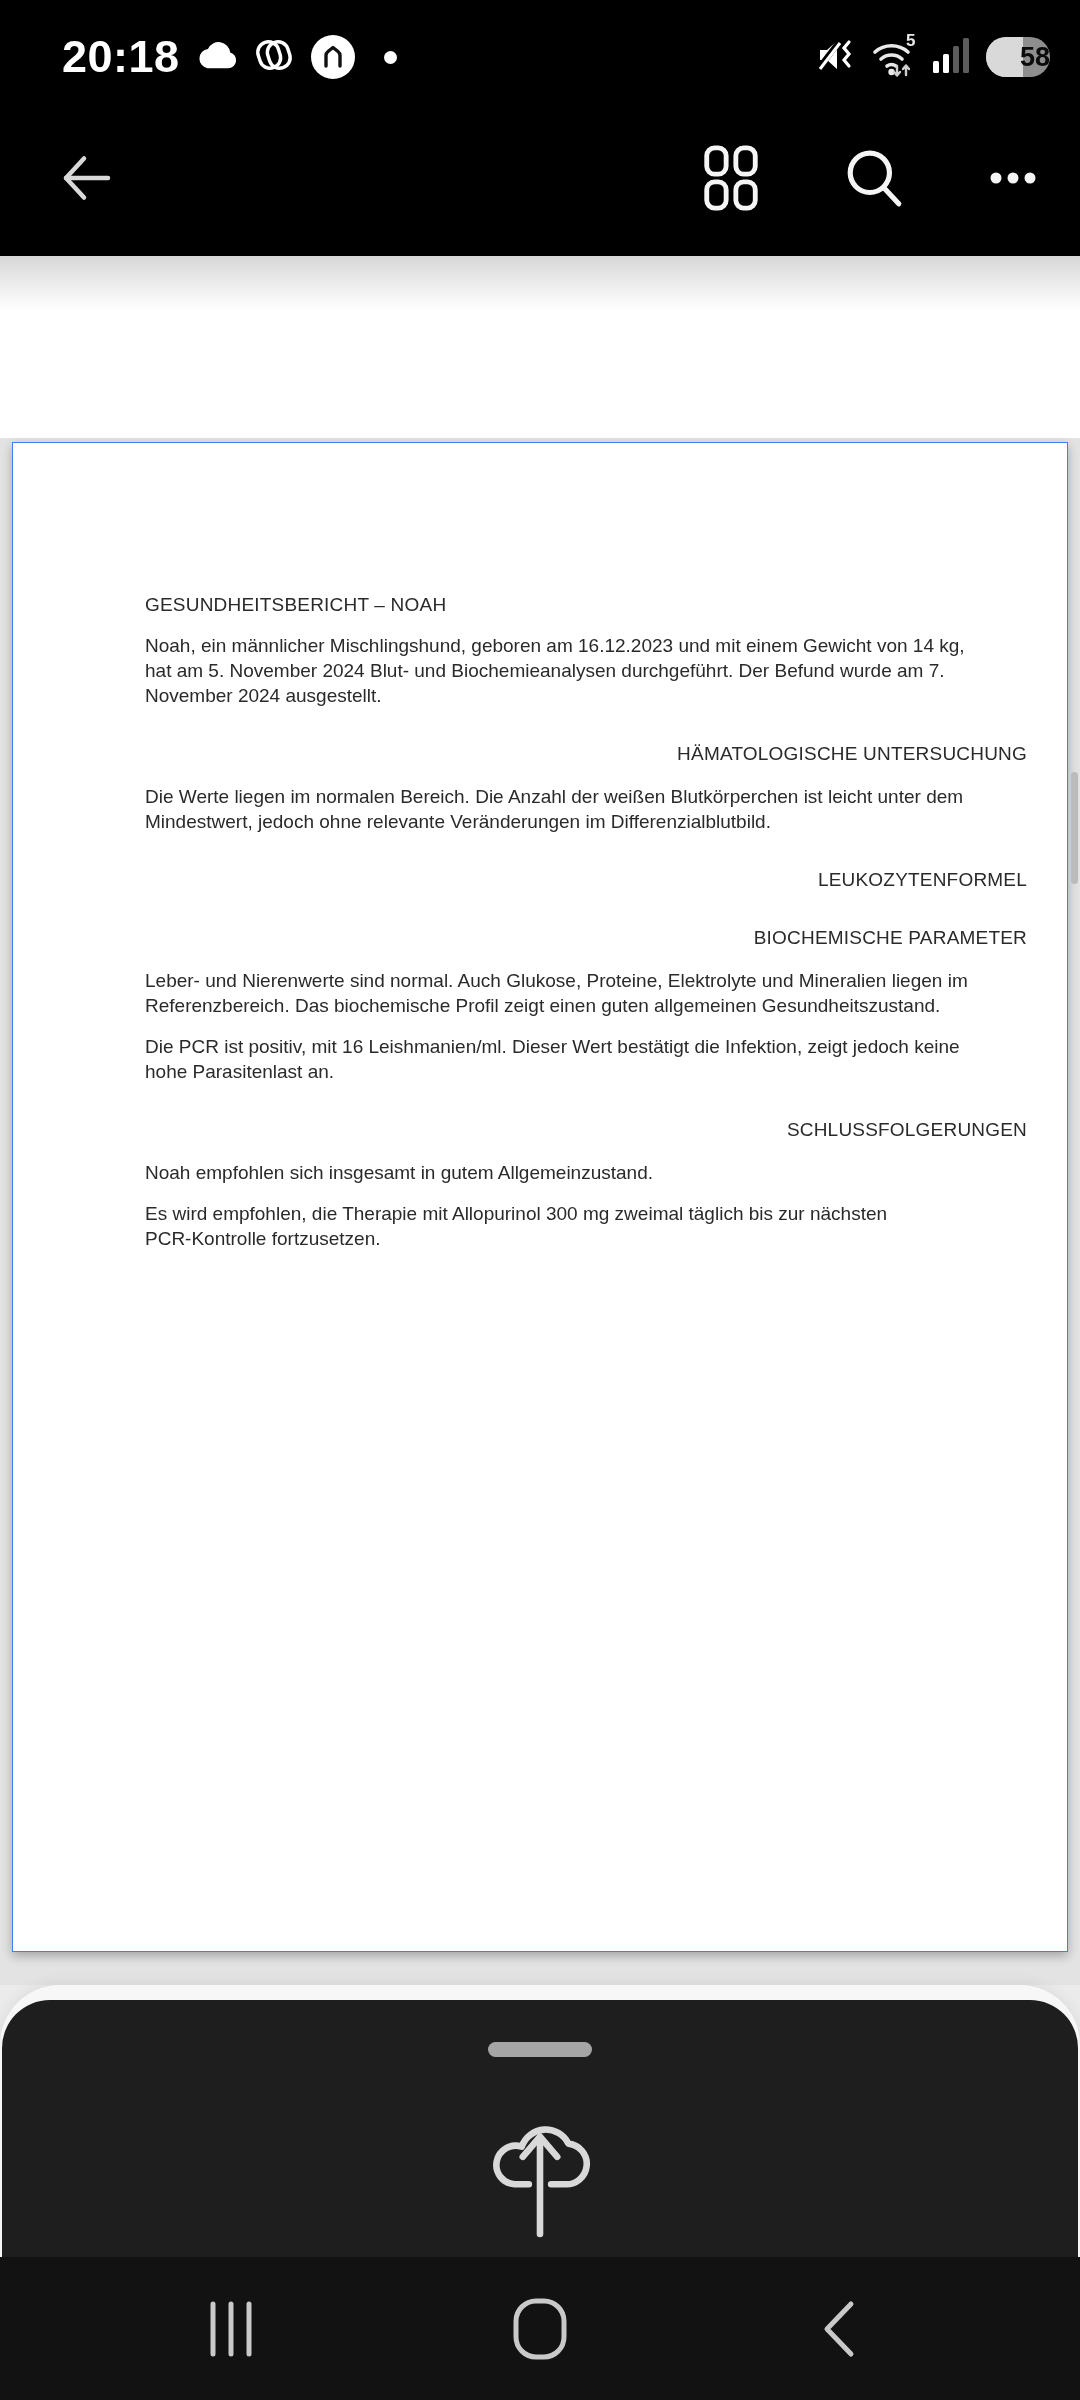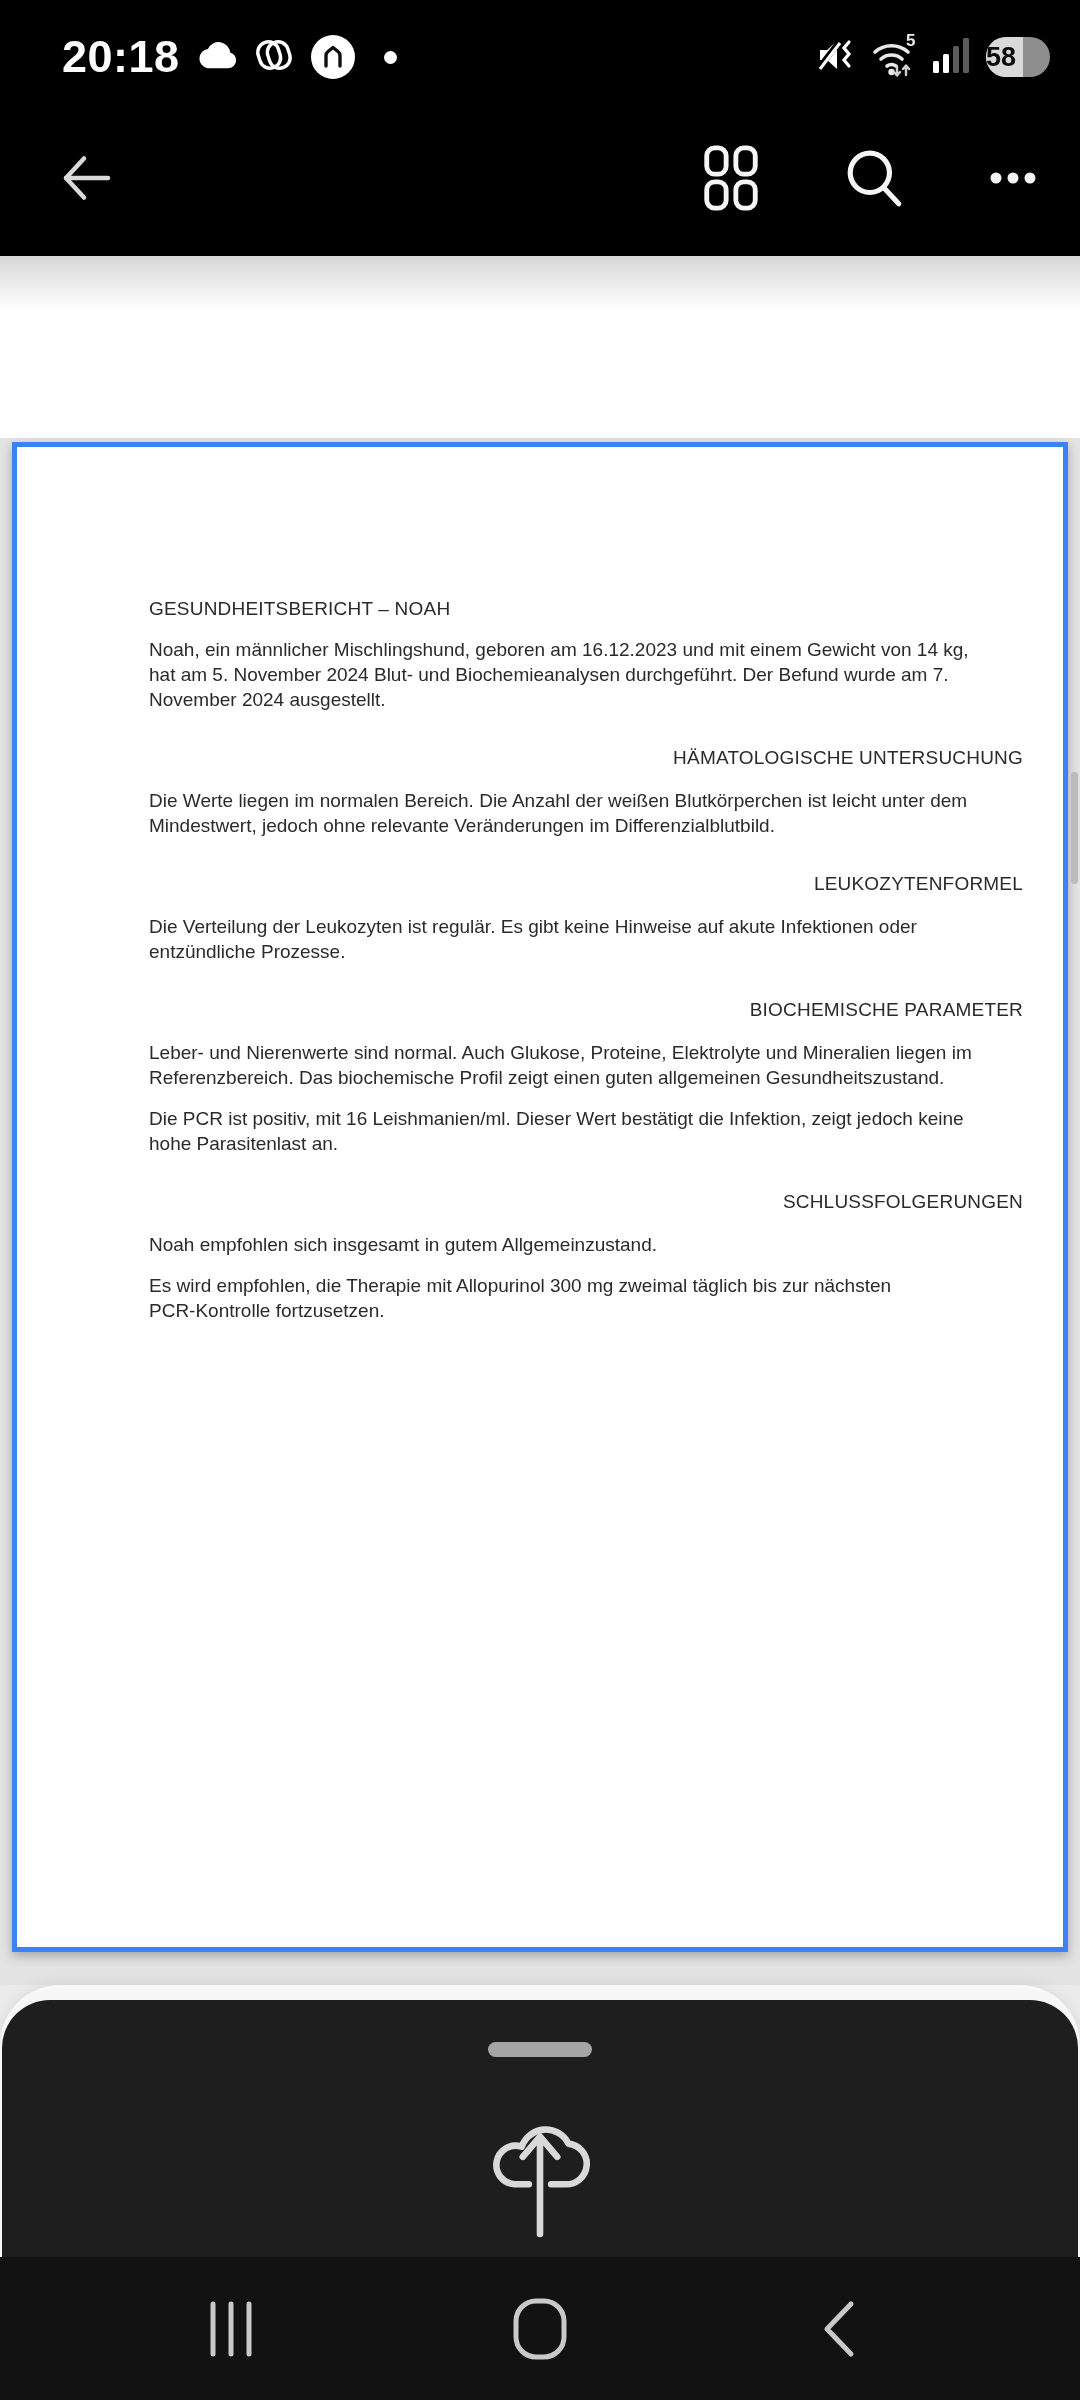--- a/index.html
+++ b/index.html
@@ -15,38 +15,38 @@
     padding:14px 30px 0 62px; box-sizing:border-box; color:#fff;
   }
   .sb-left, .sb-right { display:flex; align-items:center; }
   .sb-left  { gap:15px; }
   .sb-right { gap:15px; }
   .sb-time { font-size:45px; font-weight:600; letter-spacing:.5px; }
   .home-badge { width:44px; height:44px; border-radius:50%; background:#fff;
     display:flex; align-items:center; justify-content:center; }
   .notif-dot { width:13px; height:13px; border-radius:50%; background:#fff; margin-left:14px; }
   .battery-pill { position:relative; width:64px; height:40px; border-radius:20px;
-    background:#8e8e8e; overflow:hidden; display:flex; align-items:center; justify-content:flex-start; }
+    background:#8e8e8e; overflow:hidden; display:flex; align-items:center; justify-content:flex-end; }
   .battery-fill { position:absolute; left:0; top:0; bottom:0; width:58%; background:#d9d9d9; }
   .battery-num { position:relative; font-size:27px; font-weight:700; color:#0b0b0b; z-index:1; }
   
   .toolbar {
     position:absolute; top:100px; left:0; right:0; height:156px; background:#000;
     display:flex; align-items:center; padding:0 44px 0 54px; box-sizing:border-box;
   }
   .tb-right { margin-left:auto; display:flex; align-items:center; gap:84px; }
   .icon-btn { display:flex; align-items:center; justify-content:center; background:none; border:none; padding:0; cursor:pointer; }
   
   .viewer { position:absolute; top:256px; left:0; width:1080px; height:1729px; background:#fff; }
   .viewer-top-shadow { position:absolute; top:0; left:0; right:0; height:54px;
     background:linear-gradient(#d7d7d7, rgba(255,255,255,0)); }
   .page-zone { position:absolute; top:182px; left:0; right:0; bottom:0; background:#e3e3e3; }
   .page {
     position:absolute; top:4px; left:12px; width:1056px; height:1510px; box-sizing:border-box;
-    background:#fff; border:5px solid #3b82f6; box-shadow:0 4px 10px rgba(0,0,0,.28);
+    background:#fff; border:1px solid #3b82f6; box-shadow:0 4px 10px rgba(0,0,0,.28);
     padding:149px 40px 0 132px; color:#2a2a2a;
   }
   .doc-title { font-size:19px; line-height:25px; font-weight:400; margin:0 0 42px; letter-spacing:.2px; }
   .doc h2 { font-size:19px; line-height:25px; font-weight:400; margin:33px 0 18px; letter-spacing:.2px;text-align:right; }
   .doc p  { font-size:19px; line-height:25px; margin:0 0 16px; white-space:pre-line; }
   .scroll-thumb { position:absolute; right:2px; top:516px; width:7px; height:112px;
     background:#bbb; border-radius:4px; }
   
   .sheet-region { position:absolute; top:1985px; left:0; width:1080px; height:415px; background:#ebebeb; }
   .sheet-halo { position:absolute; inset:0; background:#f7f7f7; border-radius:60px 60px 0 0;
@@ -168,22 +168,20 @@
         <p class="doc-title">GESUNDHEITSBERICHT – NOAH</p>
         <p>Noah, ein männlicher Mischlingshund, geboren am 16.12.2023 und mit einem Gewicht von 14 kg,
 hat am 5. November 2024 Blut- und Biochemieanalysen durchgeführt. Der Befund wurde am 7.
 November 2024 ausgestellt.</p>
 
         <h2>HÄMATOLOGISCHE UNTERSUCHUNG</h2>
         <p>Die Werte liegen im normalen Bereich. Die Anzahl der weißen Blutkörperchen ist leicht unter dem
 Mindestwert, jedoch ohne relevante Veränderungen im Differenzialblutbild.</p>
 
         <h2>LEUKOZYTENFORMEL</h2>
-        <p>Die Verteilung der Leukozyten ist regulär. Es gibt keine Hinweise auf akute Infektionen oder
-entzündliche Prozesse.</p>
 
         <h2>BIOCHEMISCHE PARAMETER</h2>
         <p>Leber- und Nierenwerte sind normal. Auch Glukose, Proteine, Elektrolyte und Mineralien liegen im
 Referenzbereich. Das biochemische Profil zeigt einen guten allgemeinen Gesundheitszustand.</p>
 
         <p>Die PCR ist positiv, mit 16 Leishmanien/ml. Dieser Wert bestätigt die Infektion, zeigt jedoch keine
 hohe Parasitenlast an.</p>
 
         <h2>SCHLUSSFOLGERUNGEN</h2>
         <p>Noah empfohlen sich insgesamt in gutem Allgemeinzustand.</p>

